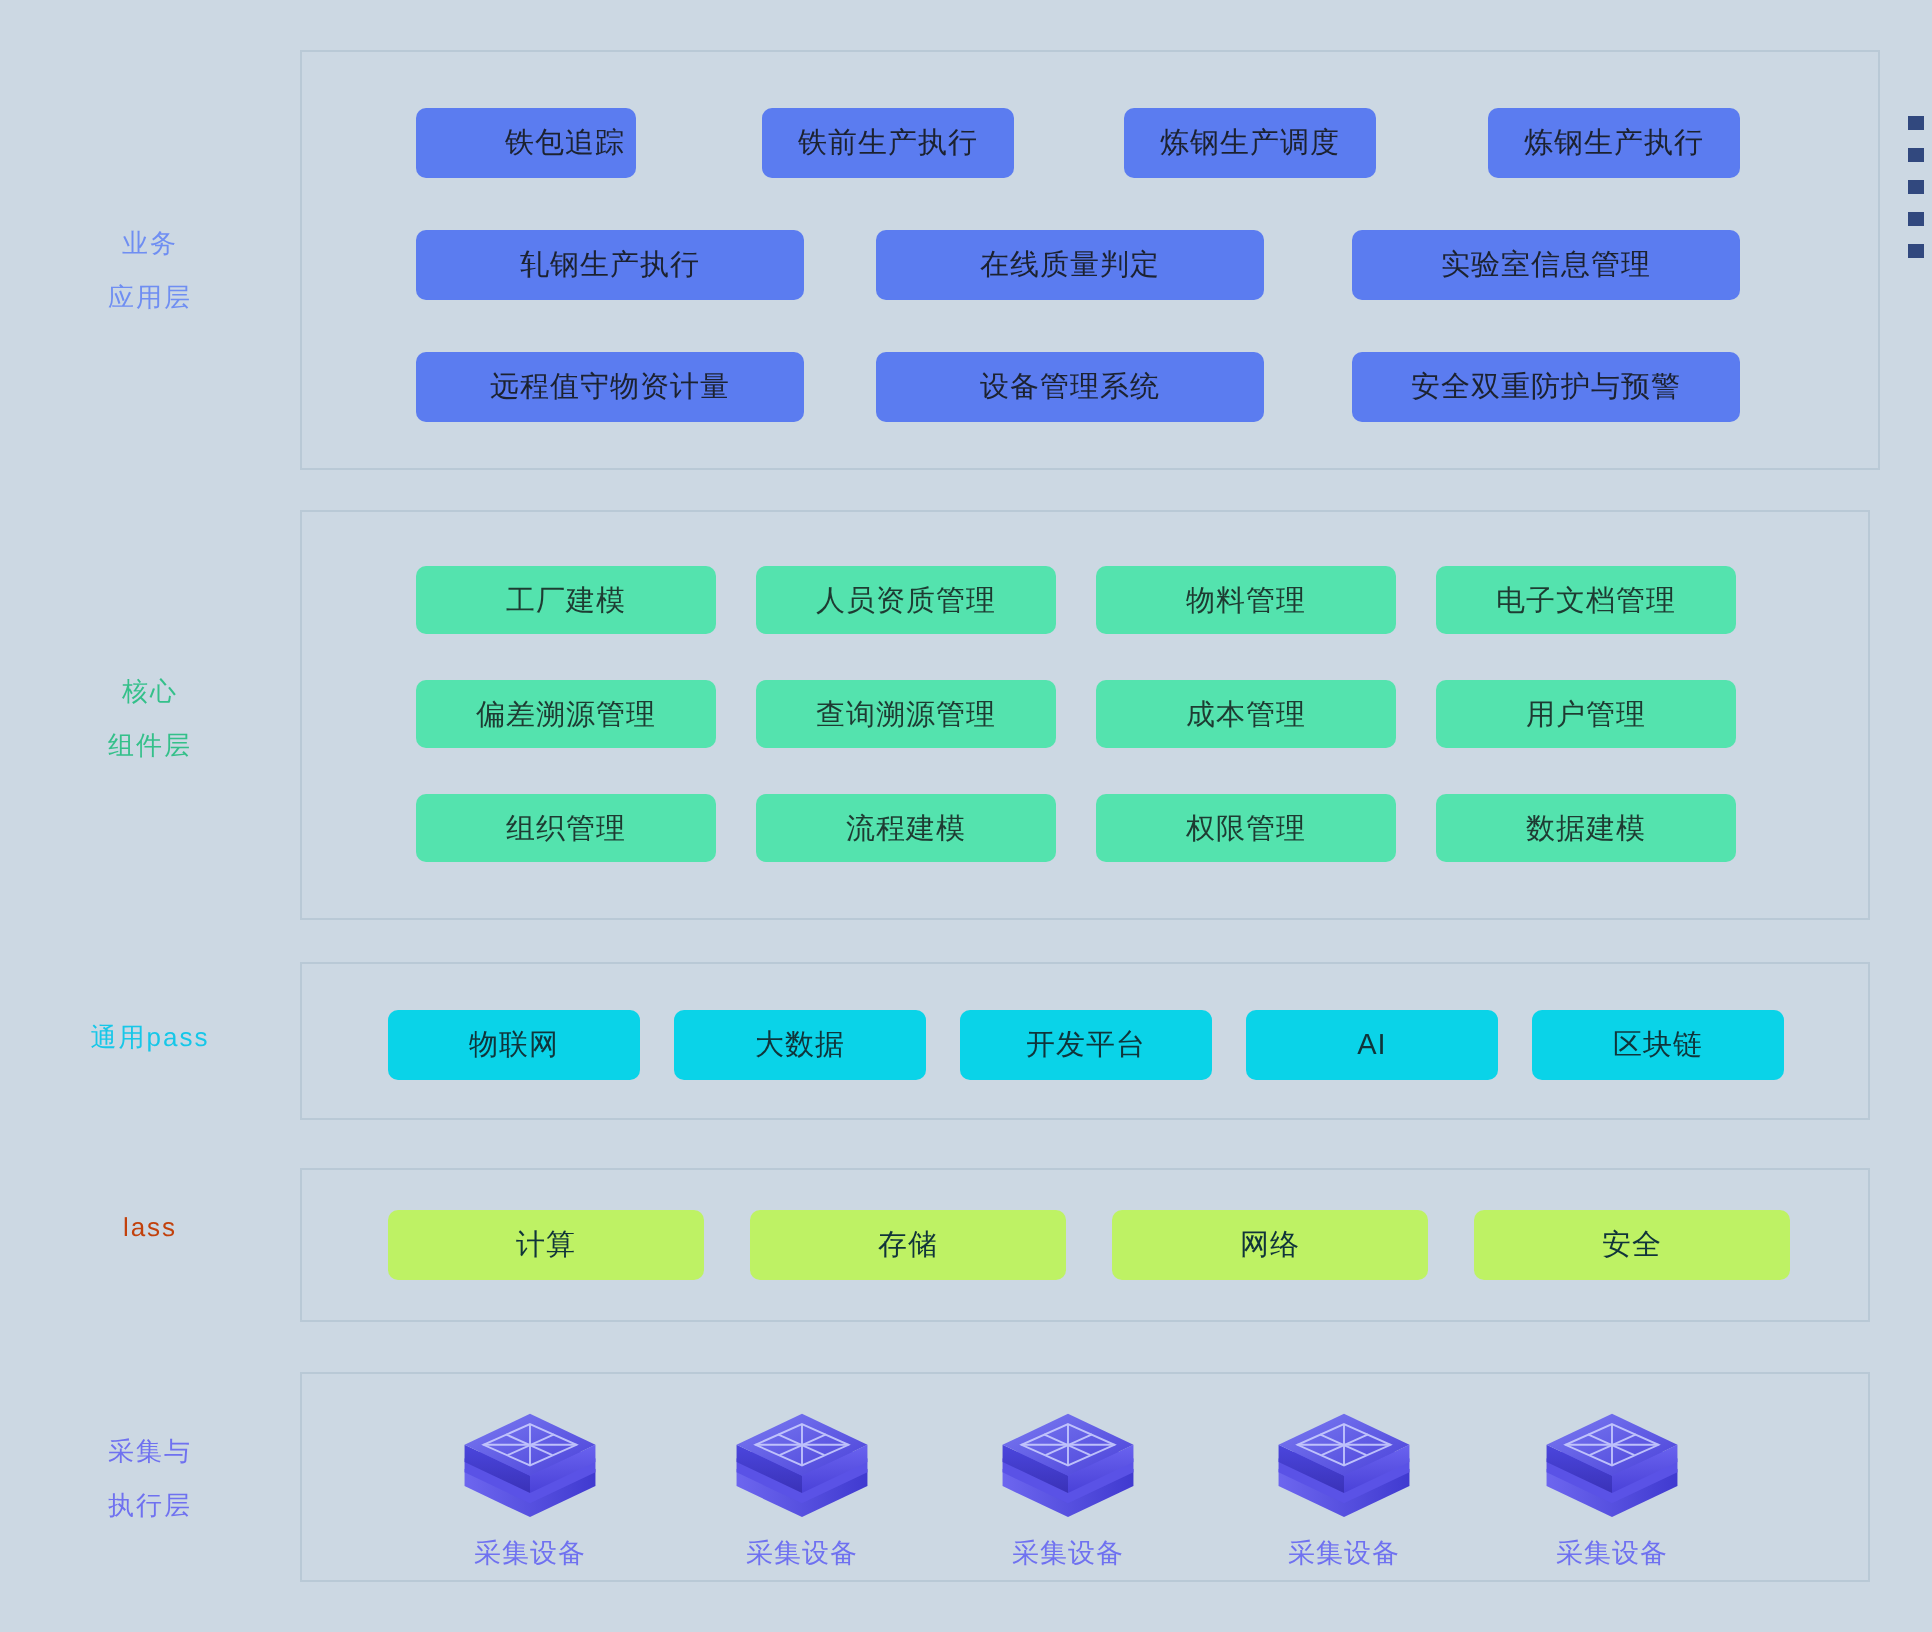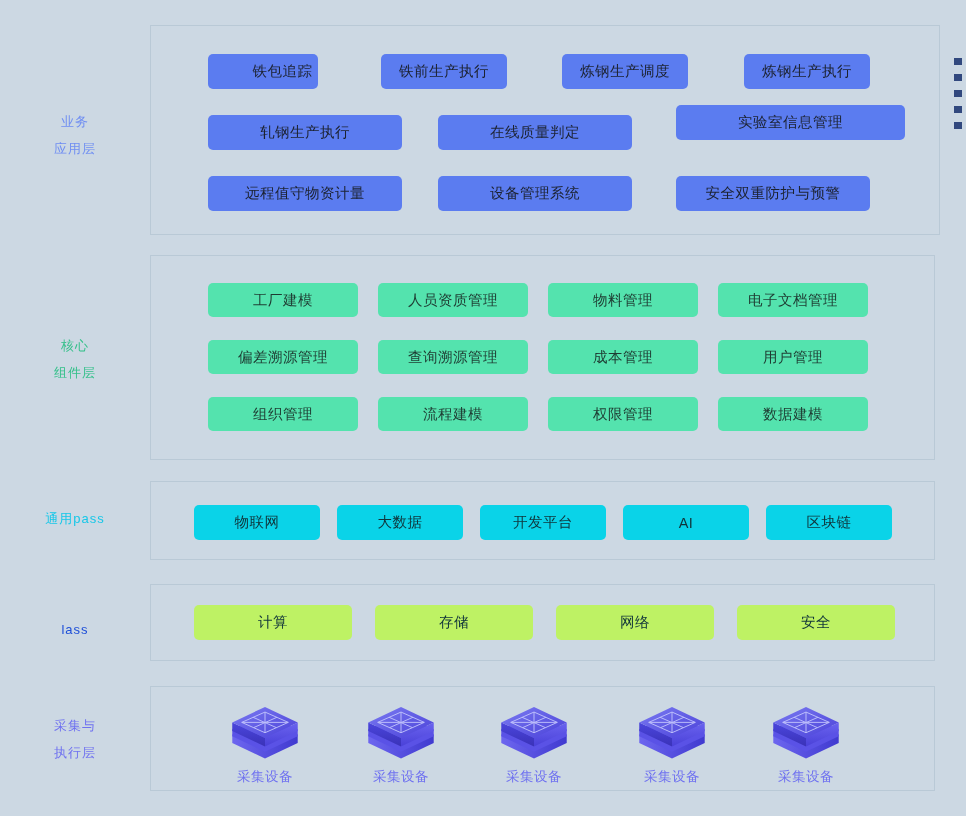--- a/index.html
+++ b/index.html
@@ -54,21 +54,21 @@
   }
   .chip.biz      { background: #5b7cf0; color: #1c2230; }
   .chip.core     { background: #54e3ae; color: #1e3b32; }
   .chip.pass     { background: #0ad3e8; color: #10343a; }
   .chip.iaas     { background: #bef264; color: #10343a; }
 
   
   .lbl-biz   { color: #6f8ef2; }
   .lbl-core  { color: #34c08a; }
   .lbl-pass  { color: #16c7e8; }
-  .lbl-iaas  { color: #1d4ed8; margin-top: 16px; }
+  .lbl-iaas  { color: #c2410c; }
   .lbl-dev   { color: #6f71f0; }
 
   
   .edge-bullets {
     position: absolute;
     right: 0;
     top: 58px;
     width: 12px;
   }
   .edge-bullets i {
@@ -108,21 +108,21 @@
 
   <div class="panel" style="left:150px; top:25px; width:790px; height:210px;"></div>
 
   <div class="chip biz" style="left:208px; top:54px; width:110px; height:35px;padding-left:39px;">铁包追踪</div>
   <div class="chip biz" style="left:381px; top:54px; width:126px; height:35px;">铁前生产执行</div>
   <div class="chip biz" style="left:562px; top:54px; width:126px; height:35px;">炼钢生产调度</div>
   <div class="chip biz" style="left:744px; top:54px; width:126px; height:35px;">炼钢生产执行</div>
 
   <div class="chip biz" style="left:208px; top:115px; width:194px; height:35px;">轧钢生产执行</div>
   <div class="chip biz" style="left:438px; top:115px; width:194px; height:35px;">在线质量判定</div>
-  <div class="chip biz" style="left:676px; top:105px; width:229px; height:35px;text-align:right;">实验室信息管理</div>
+  <div class="chip biz" style="left:676px; top:115px; width:194px; height:35px;text-align:right;">实验室信息管理</div>
 
   <div class="chip biz" style="left:208px; top:176px; width:194px; height:35px;">远程值守物资计量</div>
   <div class="chip biz" style="left:438px; top:176px; width:194px; height:35px;">设备管理系统</div>
   <div class="chip biz" style="left:676px; top:176px; width:194px; height:35px;">安全双重防护与预警</div>
 
   <div class="edge-bullets">
     <i></i>
     <i></i>
     <i></i>
     <i></i>

